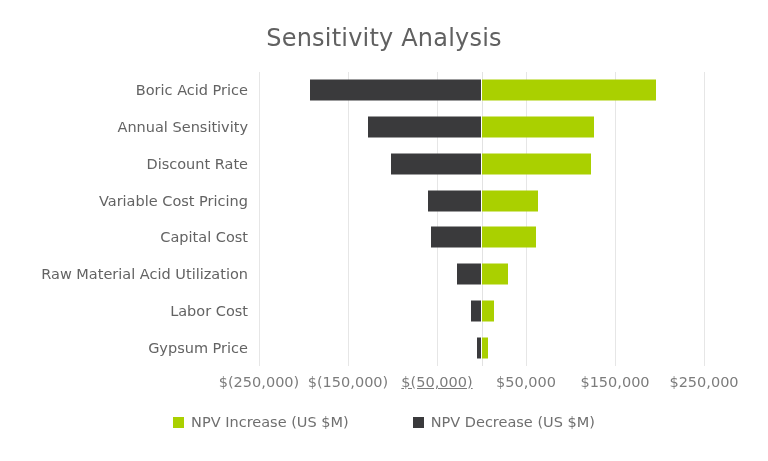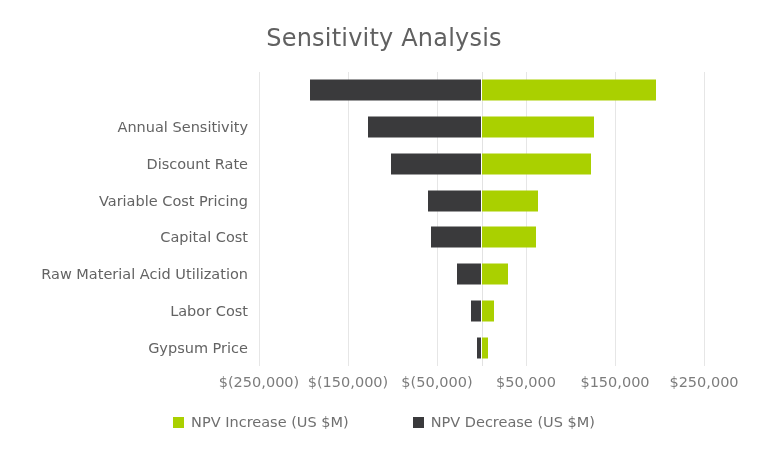--- a/index.html
+++ b/index.html
@@ -145,20 +145,21 @@
       <div class="gridline" style="left: 89px;"></div>
       <div class="gridline" style="left: 178px;"></div>
       <div class="gridline" style="left: 267px;"></div>
       <div class="gridline" style="left: 356px;"></div>
       <div class="gridline" style="left: 445px;"></div>
       <div class="gridline zero" style="left: 222.5px;"></div>
     </div>
 
   <div class="rows-layer" id="rows-layer">
       <div class="cat-row" style="top: 0px; height: 36.75px;">
+        <div class="cat-label">Boric Acid Price</div>
         <div class="bar decrease" style="background: rgb(58, 58, 60); left: 309.73px; width: 171.77px;"></div>
         <div class="bar increase" style="background: rgb(170, 208, 0); left: 481.5px; width: 174.44px;"></div>
       </div>
       <div class="cat-row" style="top: 36.75px; height: 36.75px;">
         <div class="cat-label">Annual Sensitivity</div>
         <div class="bar decrease" style="background: rgb(58, 58, 60); left: 368.47px; width: 113.03px;"></div>
         <div class="bar increase" style="background: rgb(170, 208, 0); left: 481.5px; width: 112.14px;"></div>
       </div>
       <div class="cat-row" style="top: 73.5px; height: 36.75px;">
         <div class="cat-label">Discount Rate</div>
@@ -188,21 +189,21 @@
       <div class="cat-row" style="top: 257.25px; height: 36.75px;">
         <div class="cat-label">Gypsum Price</div>
         <div class="bar decrease" style="background: rgb(58, 58, 60); left: 477.05px; width: 4.45px;"></div>
         <div class="bar increase" style="background: rgb(170, 208, 0); left: 481.5px; width: 6.23px;"></div>
       </div>
     </div>
 
   <div class="x-axis" id="x-axis">
       <div class="x-tick" style="left: 259px;">$(250,000)</div>
       <div class="x-tick" style="left: 348px;">$(150,000)</div>
-      <div class="x-tick" style="left: 437px;">$(50,000)</div>
+      <div class="x-tick" style="left: 437px; text-decoration: underline;">$(50,000)</div>
       <div class="x-tick" style="left: 526px;">$50,000</div>
       <div class="x-tick" style="left: 615px;">$150,000</div>
       <div class="x-tick" style="left: 704px;">$250,000</div>
     </div>
 
   <div class="legend" id="legend">
       <div class="legend-item">
         <span class="legend-swatch" style="background: rgb(170, 208, 0);"></span>
         <span class="legend-label">NPV Increase (US $M)</span>
       </div>

